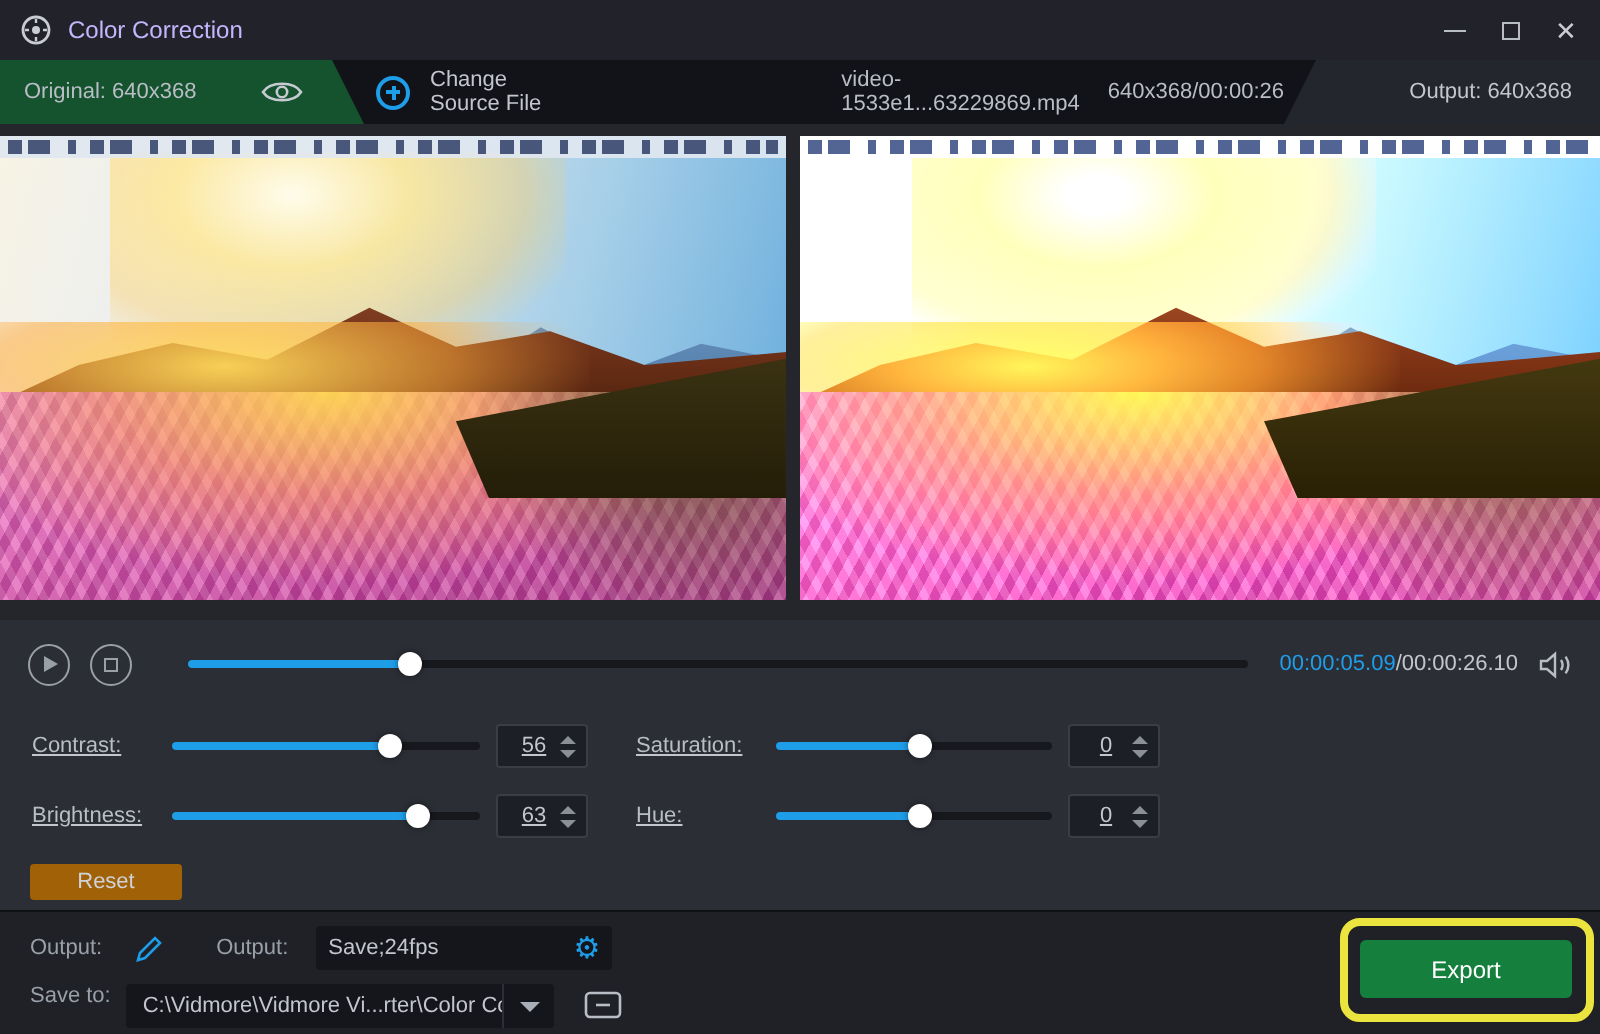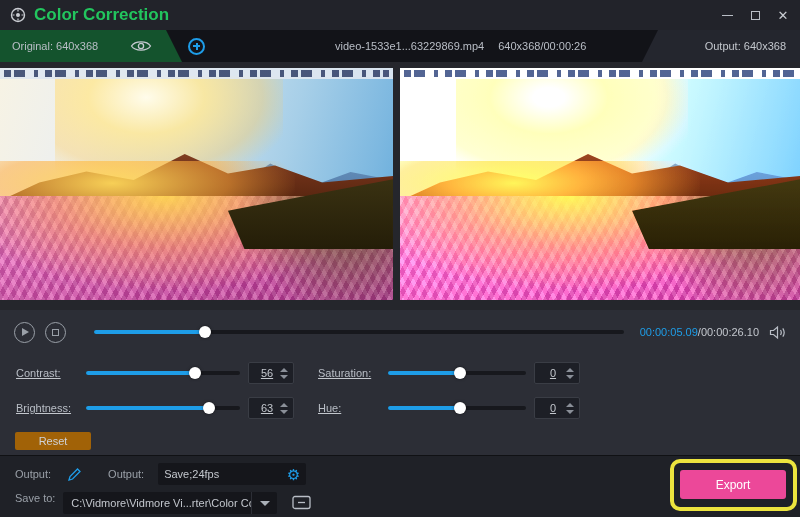--- a/index.html
+++ b/index.html
@@ -4,21 +4,21 @@
 <style>
   * { margin:0; padding:0; box-sizing:border-box; }
   html,body { background:#111; }
   body { font-family:"Liberation Sans", sans-serif; }
   .app{ position:relative; width:800px; height:517px; background:#2c2e36; overflow:hidden;
         color:#c3c7cd; font-size:11px; }
 
   
   .titlebar{ position:absolute; top:0; left:0; width:800px; height:30px; background:#22232a;
              display:flex; align-items:center; padding:0 10px; }
-  .titlebar .app-title{ margin-left:8px; font-size:17px; color:#22c55e;font-weight:bold; }
+  .titlebar .app-title{ margin-left:8px; font-size:12px; color:#c4b5fd; }
   .win-controls{ margin-left:auto; display:flex; align-items:center; gap:14px; }
   .win-btn{ width:14px; height:14px; display:flex; align-items:center; justify-content:center;
             color:#b9bec6; cursor:default; }
   .min-glyph{ width:11px; height:0; border-bottom:1px solid #b9bec6; }
   .max-glyph{ width:9px; height:9px; border:1px solid #b9bec6; }
   .close-glyph{ font-size:13px; line-height:1; color:#c9ccd2; }
 
   
   .infobar{ position:absolute; top:30px; left:0; width:800px; height:32px; background:#121318; }
   .tab-left{ position:absolute; left:0; top:0; width:182px; height:32px; background:#14532d;
@@ -125,21 +125,21 @@
   .path-text{ flex:1; padding:0 8px; color:#c3c7cd; white-space:nowrap; overflow:hidden; }
   .dd-cell{ width:26px; height:100%; border-left:1px solid #2c2e36; display:flex; align-items:center;
             justify-content:center; }
   .dd-arrow{ width:0; height:0; border-left:5px solid transparent; border-right:5px solid transparent;
              border-top:5px solid #aab0b8; }
   .folder-btn{ margin-left:12px; width:24px; height:20px; background:transparent; border:none;
                display:flex; align-items:center; justify-content:center; color:#b9bec6; cursor:pointer; }
 
   .export-highlight{ position:absolute; right:3px; top:3px; width:127px; height:52px;
                      border:4px solid #ece43e; border-radius:10px; pointer-events:none; }
-  .export-btn{ position:absolute; right:14px; top:14px; width:106px; height:29px; background:#ec4899;
+  .export-btn{ position:absolute; right:14px; top:14px; width:106px; height:29px; background:#15803d;
                border:none; border-radius:3px; color:#fff; font-size:12px; cursor:pointer;
                font-family:"Liberation Sans",sans-serif; }
 
   svg{ display:block; }
 </style>
 </head>
 <body>
 
 <div class="app">
 
@@ -170,20 +170,21 @@
       <span class="tab-label">Original: 640x368</span>
       <span class="eye-wrap">
         <svg width="22" height="14" viewBox="0 0 22 14">
           <path d="M1.5 7 C5 1.5 17 1.5 20.5 7 C17 12.5 5 12.5 1.5 7 Z" fill="none" stroke="#c6cad1" stroke-width="1.3"></path>
           <circle cx="11" cy="7" r="2.6" fill="none" stroke="#c6cad1" stroke-width="1.3"></circle>
         </svg>
       </span>
     </div>
     <div class="center-info">
       <span class="plus-circle"></span>
+      <span>Change Source File</span>
       <span class="src-filename">video-1533e1...63229869.mp4</span>
       <span class="src-dims">640x368/00:00:26</span>
     </div>
     <div class="tab-right">
       <span>Output: 640x368</span>
     </div>
   </div>
 
   <div class="stage">
     <div class="preview original">

